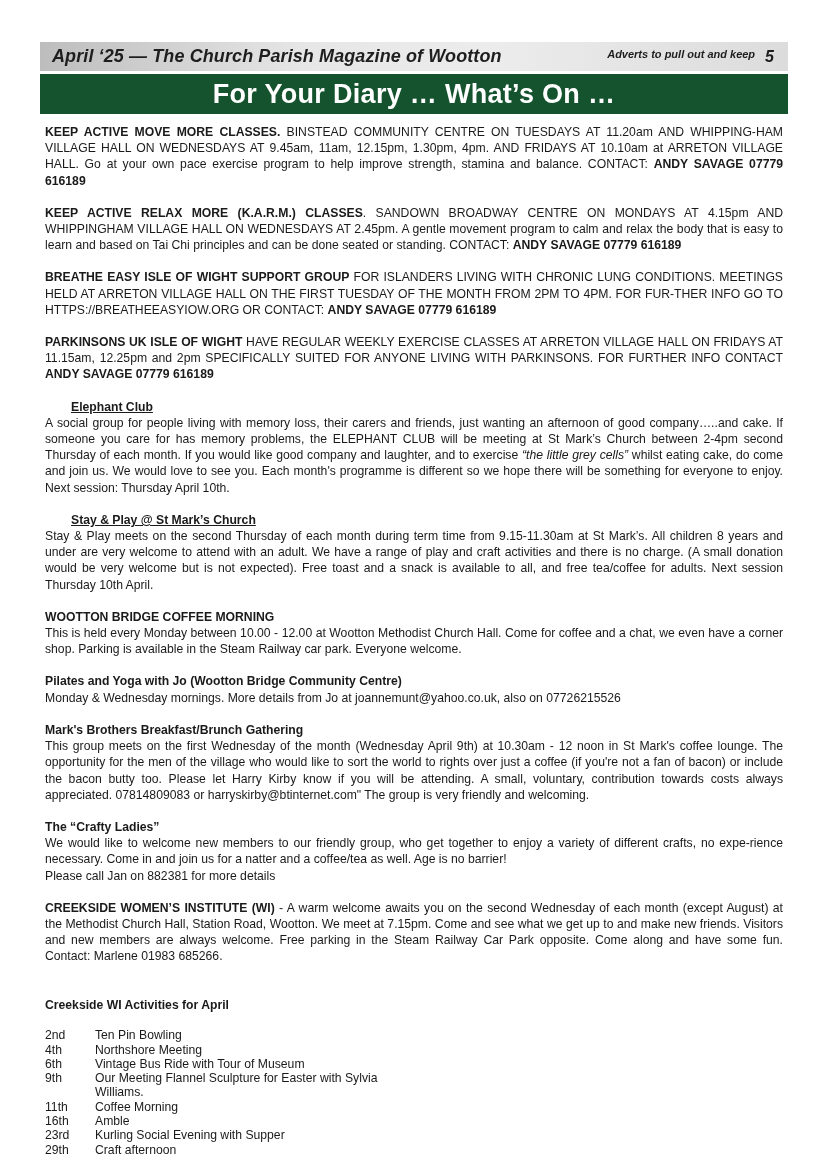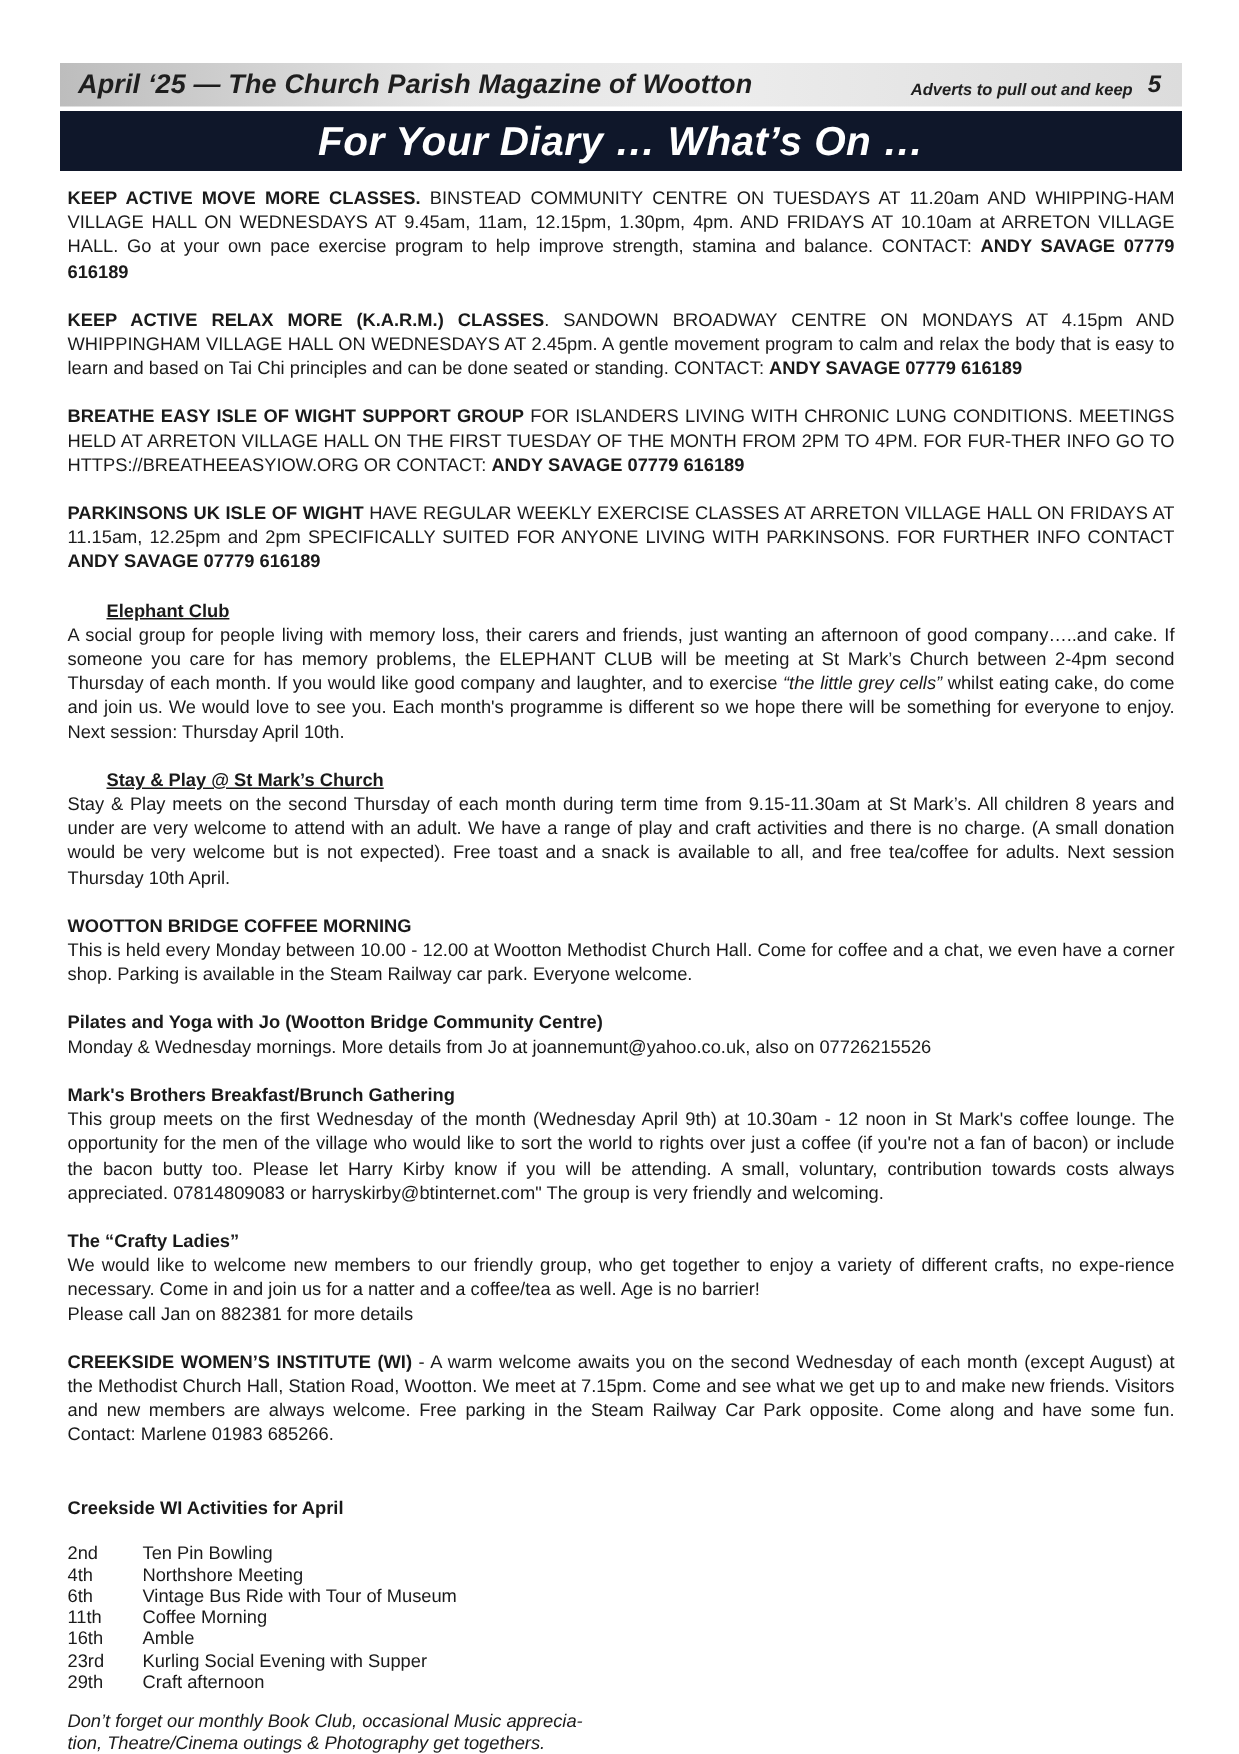--- a/index.html
+++ b/index.html
@@ -7,27 +7,27 @@
     width: 826px; height: 1169px; background: #ffffff; position: relative;
     font-family: "Liberation Sans", sans-serif; color: #1a1a1a; overflow: hidden;
   }
   .header-bar {
     position: absolute; left: 40px; top: 42px; width: 748px; height: 29px;
     background: linear-gradient(to right, #bdbdbd 0%, #e6e6e6 35%, #ececec 60%, #dcdcdc 100%);
     display: flex; align-items: center; justify-content: space-between;
     box-sizing: border-box; padding: 0 14px 0 12px;
   }
   .header-left { font-size: 18px; font-weight: bold; font-style: italic; color: #1e1e1e; letter-spacing: 0.1px; }
-  .header-right { display: flex; align-items: flex-end; gap: 10px; }
+  .header-right { display: flex; align-items: flex-start; gap: 10px; }
   .header-right .adverts { font-size: 11px; font-weight: bold; font-style: italic; color: #1e1e1e; }
   .header-right .pageno { font-size: 16px; font-weight: bold; font-style: italic; color: #1e1e1e; }
   .title-bar {
     position: absolute; left: 40px; top: 74px; width: 748px; height: 40px;
-    background: #0f172a; color: #ffffff; text-align: center;
-    font-size: 27px; font-weight: bold; font-style: italic; line-height: 40px; letter-spacing: 0.3px;
+    background: #14532d; color: #ffffff; text-align: center;
+    font-size: 27px; font-weight: bold; line-height: 40px; letter-spacing: 0.3px;
   }
   .content {
     position: absolute; left: 45px; top: 124px; width: 738px;
     font-size: 12.2px; line-height: 16.2px; text-align: justify;
   }
   .content p { margin: 0 0 16px 0; }
   .b { font-weight: bold; }
   .u { font-weight: bold; text-decoration: underline; display: block; margin-left: 26px; }
   .h { font-weight: bold; display: block; }
   .i { font-style: italic; }
@@ -107,20 +107,24 @@
       <span class="wi-act">Ten Pin Bowling</span>
     </div>
     <div class="wi-row">
       <span class="wi-day">4th</span>
       <span class="wi-act">Northshore Meeting</span>
     </div>
     <div class="wi-row">
       <span class="wi-day">6th</span>
       <span class="wi-act">Vintage Bus Ride with Tour of Museum</span>
     </div>
+    <div class="wi-row">
+      <span class="wi-day">9th</span>
+      <span class="wi-act">Our Meeting Flannel Sculpture for Easter with Sylvia Williams.</span>
+    </div>
   </div>
   <div class="wi-col-right">
     <div class="wi-row">
       <span class="wi-day">11th</span>
       <span class="wi-act">Coffee Morning</span>
     </div>
     <div class="wi-row">
       <span class="wi-day">16th</span>
       <span class="wi-act">Amble</span>
     </div>

